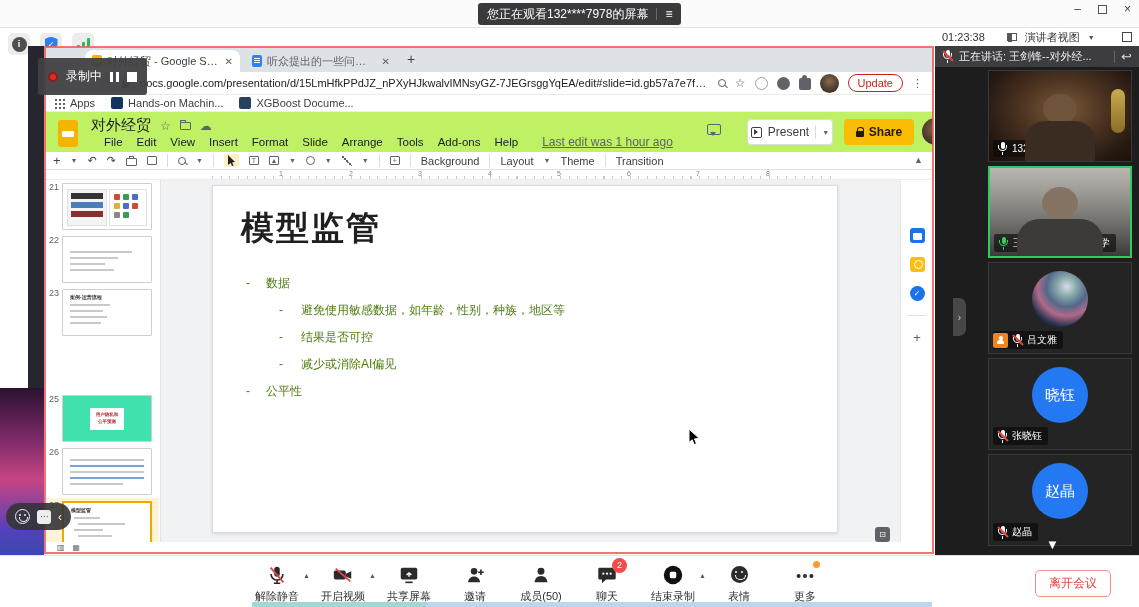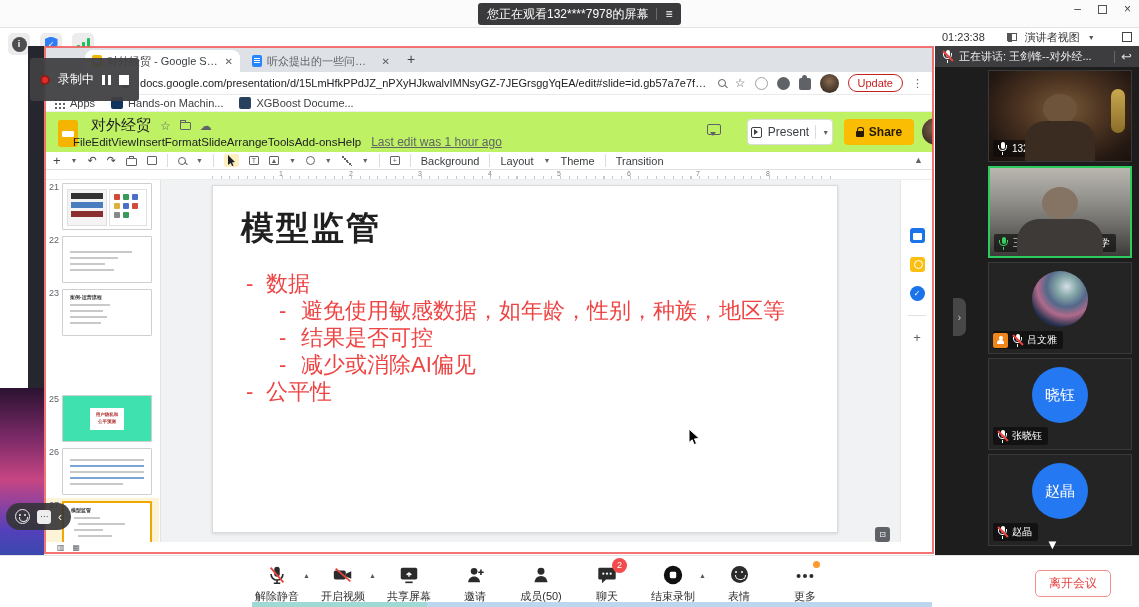--- a/index.html
+++ b/index.html
@@ -55,21 +55,21 @@
 .grd{width:2px;height:2px;background:#5f6368;box-shadow:4px 0 #5f6368,8px 0 #5f6368,0 4px #5f6368,4px 4px #5f6368,8px 4px #5f6368,0 8px #5f6368,4px 8px #5f6368,8px 8px #5f6368;margin:-6px 8px 0 0}
 .bfav{width:12px;height:12px;border-radius:2px;flex:none}
 
 .sheader{left:0;top:65px;width:888px;height:40px;background:#bef264}
 .appicon{position:absolute;left:13px;top:8px;width:20px;height:27px;background:#f4b400;border-radius:3px}
 .appicon:after{content:"";position:absolute;left:4px;top:11px;width:12px;height:6px;background:#fff;border-radius:1px}
 .dtitle{position:absolute;left:46px;top:4px;display:flex;align-items:center;gap:9px;font-size:15px;color:#202124}
 .tic{color:#5f6368;font-size:12px}
 .fld{width:11px;height:8px;border:1.2px solid #5f6368;border-radius:1px;position:relative}
 .fld:before{content:"";position:absolute;top:-3px;left:-1px;width:4px;height:2px;border:1.2px solid #5f6368;border-bottom:none}
-.menus{position:absolute;left:28px;top:23px;display:flex;gap:0;font-size:11.5px;color:#202124;align-items:center}
+.menus{position:absolute;left:59px;top:23px;display:flex;gap:14px;font-size:11.5px;color:#202124;align-items:center}
 .lastedit{color:#5f6368;text-decoration:underline;margin-left:10px;font-size:12px}
 .cmt{position:absolute;left:662px;top:12px;width:14px;height:11px;border:1.4px solid #5f6368;border-radius:2px}
 .cmt:after{content:"";position:absolute;left:2px;bottom:-5px;border:3px solid transparent;border-top:4px solid #5f6368}
 .present{position:absolute;left:702px;top:7px;width:86px;height:26px;border:1px solid #dadce0;border-radius:4px;display:flex;align-items:center;justify-content:center;gap:6px;font-size:12px;color:#3c4043;background:#fff}
 .pico{width:11px;height:11px;border:1.3px solid #3c4043;border-radius:2px;display:flex;align-items:center;justify-content:center}
 .pico:after{content:"";border:3px solid transparent;border-left:4px solid #3c4043;margin-left:3px}
 .pdv{width:1px;height:14px;background:#dadce0}
 .share{position:absolute;left:799px;top:7px;width:70px;height:26px;background:#fbbc04;border-radius:4px;display:flex;align-items:center;justify-content:center;gap:5px;font-size:12px;color:#241a00;font-weight:bold}
 .lck{width:8px;height:6px;background:#241a00;border-radius:1px;position:relative;margin-top:3px}
 .lck:before{content:"";position:absolute;left:1.5px;top:-4px;width:5px;height:4px;border:1.3px solid #241a00;border-bottom:none;border-radius:3px 3px 0 0}
@@ -106,39 +106,39 @@
 .t21r i{width:6px;height:6px;border-radius:1px}
 .tcol{position:absolute;top:6px;width:38px}
 .glh{height:2.5px;background:#8a8a8a;margin:0 4px 3px}
 .t25{background:#3fe2ae}
 .wbox{position:absolute;left:50%;top:50%;transform:translate(-50%,-50%);width:34px;height:22px;background:#fff;display:flex;align-items:center;justify-content:center;text-align:center}
 .rtx{font-size:4.5px;color:#b03030;font-weight:bold;line-height:1.4;width:26px}
 
 .canvas{left:116px;top:133px;width:739px;height:372px;background:#f0f2f4}
 .slide{position:absolute;left:51px;top:5px;width:626px;height:348px;background:#fff;border:1px solid #dadce0;box-shadow:0 1px 3px rgba(0,0,0,.12)}
 .stitle{position:absolute;left:28px;top:20px;font-size:33px;font-weight:bold;color:#1f1f1f;letter-spacing:2px}
-.bullets{position:absolute;left:0;top:84px;right:18px;font-size:22px;color:#ef4444}
+.bullets{position:absolute;left:0;top:84px;right:18px;font-size:12px;color:#4d7c0f}
 .bl-line{position:relative;height:27px;line-height:27px;white-space:nowrap}
 .lv1{padding-left:53px}.lv1:before{content:"-";position:absolute;left:33px}
 .lv2{padding-left:88px}.lv2:before{content:"-";position:absolute;left:66px}
 .fitbtn{position:absolute;right:10px;bottom:10px;width:15px;height:15px;background:#5f6368;border-radius:3px;color:#fff;font-size:8px;display:flex;align-items:center;justify-content:center}
 
 .rail{left:855px;top:133px;width:33px;height:372px;background:#fff;border-left:1px solid #e6e6e6;display:flex;flex-direction:column;align-items:center;gap:14px;padding-top:48px}
 .ric{width:15px;height:15px;border-radius:3px}
 .cal{background:#1a73e8;position:relative}.cal:after{content:"";position:absolute;left:3px;top:5px;right:3px;bottom:3px;background:#fff;border-radius:1px}
 .keep{background:#fbbf12;position:relative}.keep:after{content:"";position:absolute;left:4px;top:3px;width:7px;height:7px;border:1.5px solid #fff;border-radius:50%}
 .tsk{background:#1a73e8;border-radius:50%;color:#fff;font-size:8px;display:flex;align-items:center;justify-content:center}
 .rdv{width:18px;height:1px;background:#e0e0e0}
 .rplus{color:#5f6368;font-size:13px}
 
 .statusbar{left:0;top:495px;width:888px;height:11px;background:#fff;display:flex;align-items:center;gap:8px;padding-left:12px;font-size:8px;color:#5f6368}
 
 .redframe{left:44px;top:46px;width:890px;height:508px;border:2px solid rgba(245,90,90,.85);pointer-events:none;z-index:40}
 
-.recpill{left:30px;top:58px;height:43px;background:rgba(64,64,66,.95);border-radius:3px;display:flex;align-items:center;gap:8px;padding:0 10px;z-index:45;color:#fff;font-size:12px}
+.recpill{left:38px;top:58px;height:37px;background:rgba(64,64,66,.95);border-radius:3px;display:flex;align-items:center;gap:8px;padding:0 10px;z-index:45;color:#fff;font-size:12px}
 .recdot{width:10px;height:10px;border-radius:50%;border:2px solid #8c1d18;background:#e02e24}
 .pause{display:flex;gap:3px}.pause i{width:3px;height:10px;background:#fff}
 .stopsq{width:10px;height:10px;background:#fff}
 
 .meettop{left:935px;top:28px;width:204px;height:18px;background:#fff;display:flex;align-items:center;font-size:11px;color:#333;padding:0 7px;gap:8px}
 .vmic{width:10px;height:8px;border:1px solid #555;position:relative}.vmic:before{content:"";position:absolute;left:0;top:0;width:4px;height:8px;background:#555}
 .fsic{width:10px;height:10px;border:1.4px solid #444}
 .sidebar{left:935px;top:46px;width:204px;height:509px;background:#1d1d1e}
 .speakbar{position:absolute;left:0;top:0;width:204px;height:21px;background:#3d3d40;display:flex;align-items:center;gap:6px;padding:0 7px;color:#eee;font-size:11px}
 .speakbar .txt{flex:1;white-space:nowrap;overflow:hidden;text-overflow:ellipsis}

